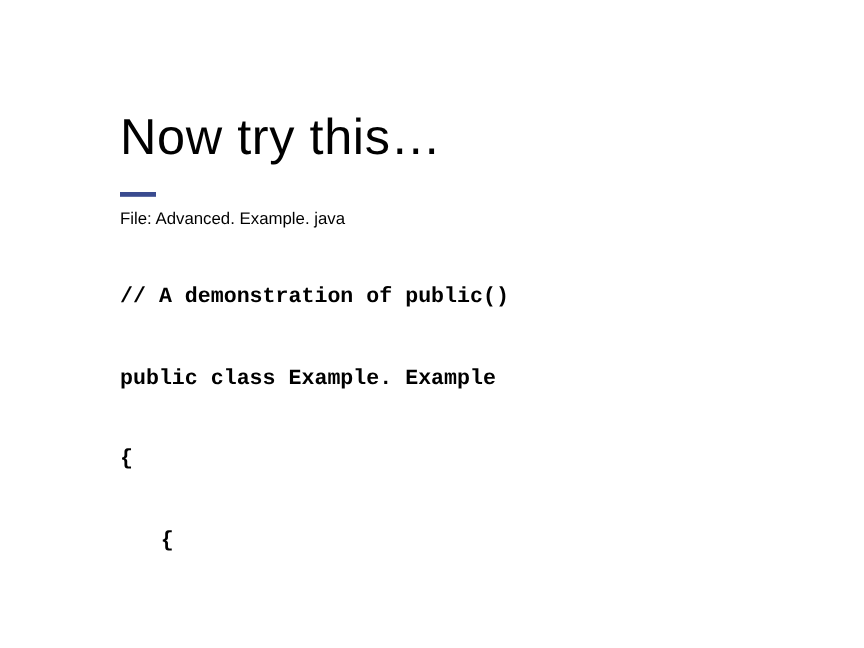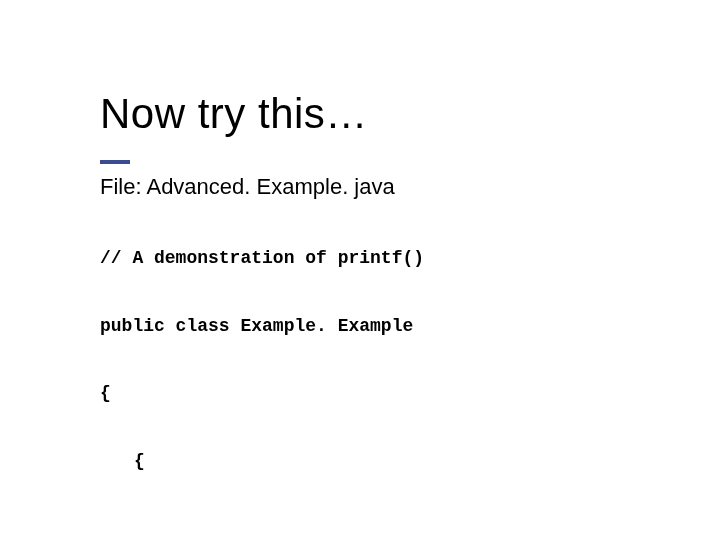--- a/index.html
+++ b/index.html
@@ -1,33 +1,33 @@
 <!DOCTYPE html>
 <html><head>
 <meta charset="utf-8">
 <style>
   html,body{margin:0;padding:0;width:720px;height:540px;background:#fff;font-family:Arial,Helvetica,sans-serif;color:#000}
   .slide{position:relative;width:580px;height:540px;box-sizing:border-box;padding:90px 84px 40px 100px}
   .accent{position:absolute;left:100px;top:160px;width:30px;height:4px;background:#3a4b8f}
   .title{font-size:42px;font-weight:400;margin:0 0 36px 0;letter-spacing:.5px}
-  .file-line{font-size:22px;margin:0 0 2px 0}
+  .file-line{font-size:14px;margin:0 0 2px 0}
   .code{font-family:"Courier New",Courier,monospace;font-size:18px;font-weight:bold;line-height:1.25;white-space:pre}
   .ind1{padding-left:34px}
 </style>
 </head>
 <body>
 
 <div class="slide">
   <h1 class="title">Now try this…</h1>
   <div class="accent"></div>
 
   <div class="file-line">File:  Advanced. Example. java</div>
 
   <div class="code">
-    <div>// A demonstration of printf()</div>
+    <div>// A demonstration of public()</div>
     <div>public class Example. Example</div>
     <div>{</div>
     <div class="ind1">{</div>
     
     
     
     
   </div>
 
 </div>

